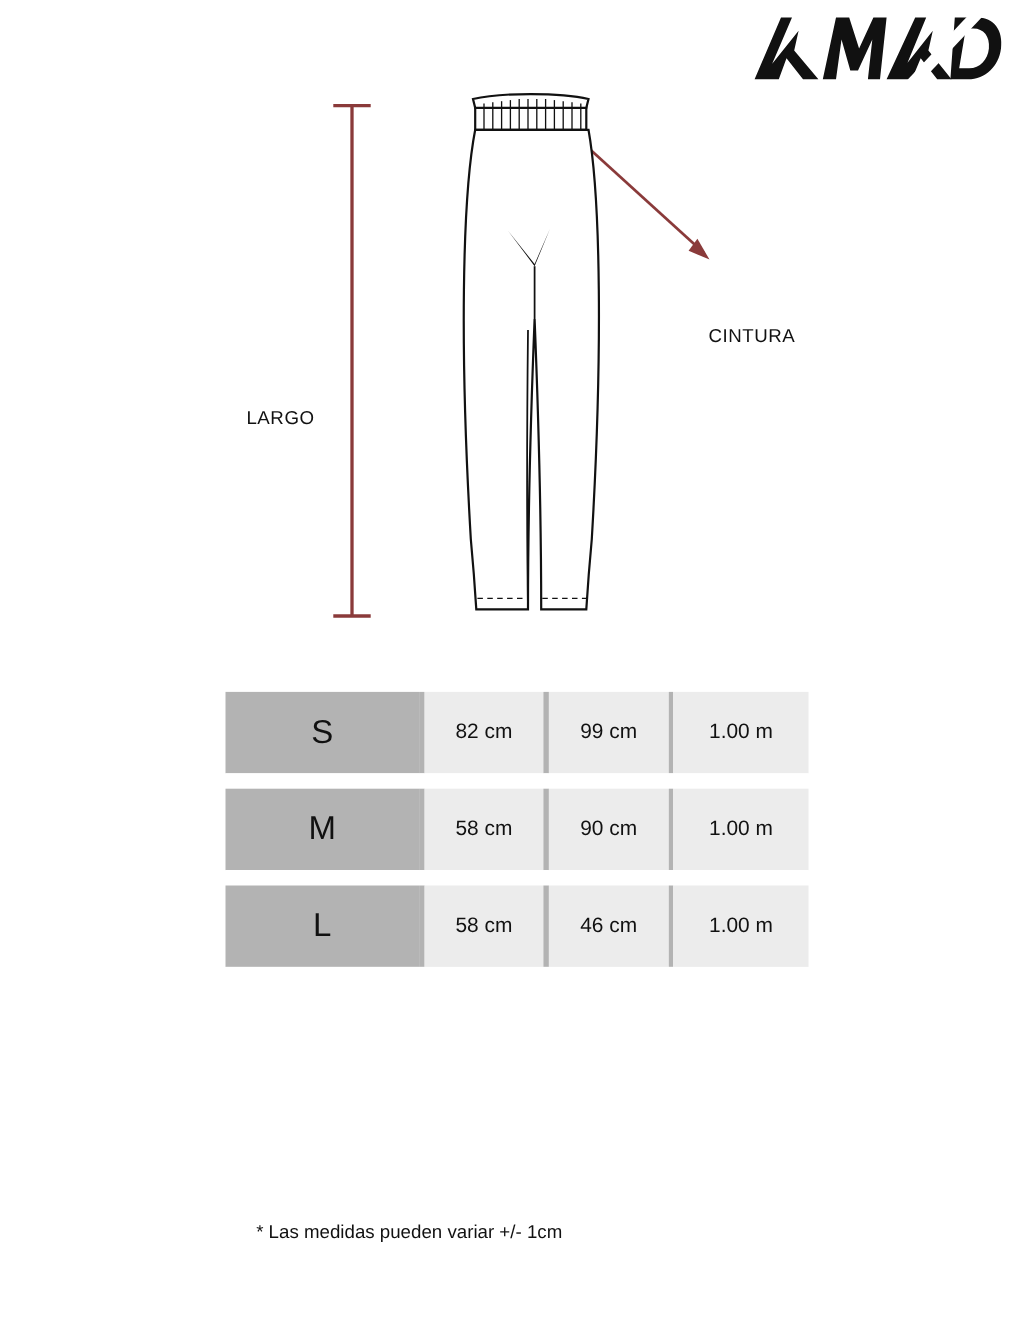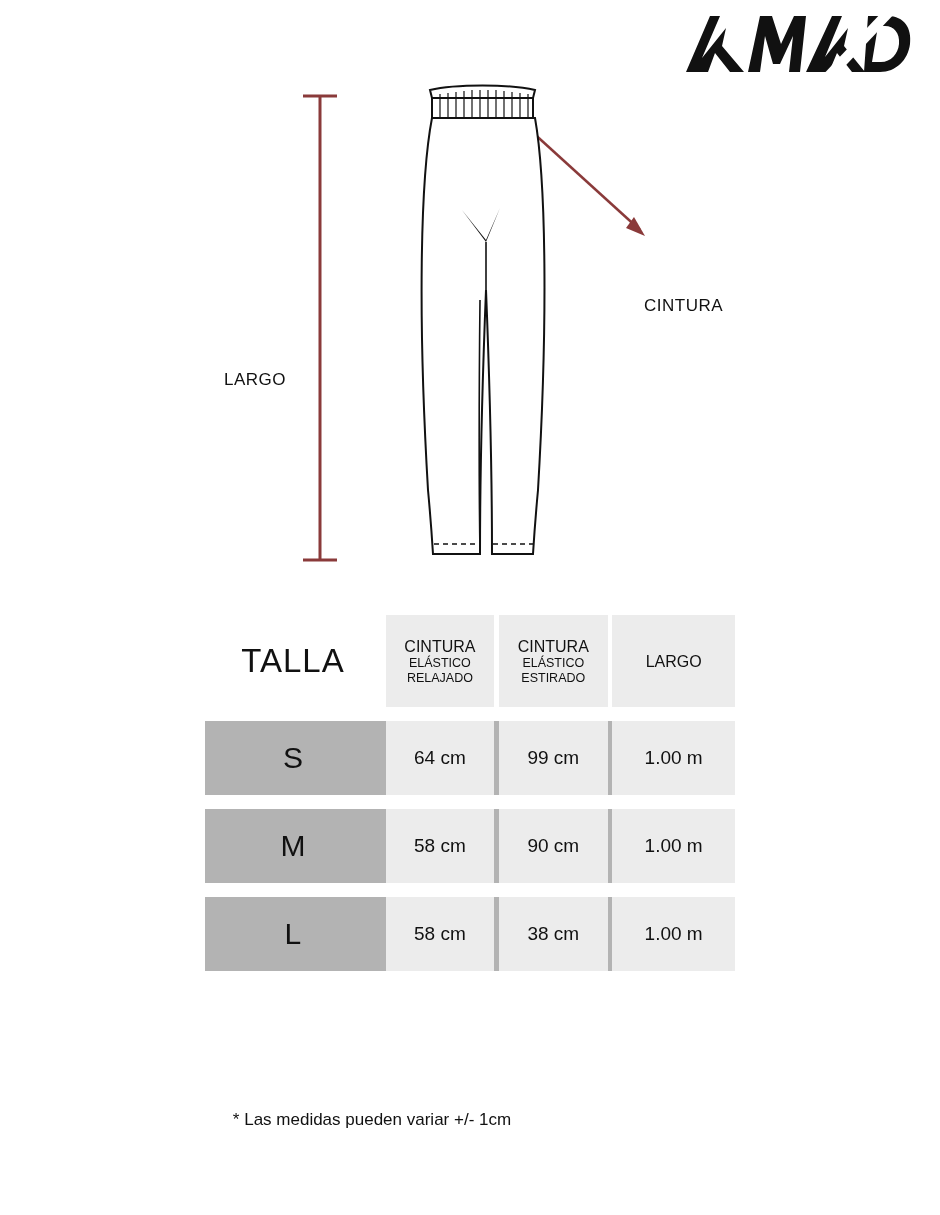--- a/index.html
+++ b/index.html
@@ -219,54 +219,35 @@
     <colgroup>
       <col class="c-talla">
         <col class="c-gap">
         <col class="c-m1">
         <col class="c-gap">
         <col class="c-m2">
         <col class="c-gap">
         <col class="c-m3">
     </colgroup>
     <tbody>
-      <tr>
-        <td class="hdr-talla">TALLA</td>
-        <td class="cell-gap"></td>
-        <td class="hdr-col">
-          <span class="t1">CINTURA</span>
-          <span class="t2">ELÁSTICO</span>
-          <span class="t2">RELAJADO</span>
-        </td>
-        <td class="cell-gap"></td>
-        <td class="hdr-col">
-          <span class="t1">CINTURA</span>
-          <span class="t2">ELÁSTICO</span>
-          <span class="t2">ESTIRADO</span>
-        </td>
-        <td class="cell-gap"></td>
-        <td class="hdr-col largo">
-          <span class="t1">LARGO</span>
-        </td>
-      </tr>
 
       <tr class="row-spacer">
         <td></td>
           <td></td>
           <td></td>
           <td></td>
           <td></td>
           <td></td>
           <td></td>
       </tr>
 
       <tr>
         <td class="cell-talla">S</td>
         <td class="cell-gap band-gap"></td>
-        <td class="cell-meas">64 cm</td>
+        <td class="cell-meas">82 cm</td>
         <td class="cell-gap band-gap"></td>
         <td class="cell-meas">99 cm</td>
         <td class="cell-gap band-gap"></td>
         <td class="cell-meas">1.00 m</td>
       </tr>
 
       <tr class="row-spacer">
         <td></td>
           <td></td>
           <td></td>
@@ -294,21 +275,21 @@
           <td></td>
           <td></td>
           <td></td>
       </tr>
 
       <tr>
         <td class="cell-talla">L</td>
         <td class="cell-gap band-gap"></td>
         <td class="cell-meas">58 cm</td>
         <td class="cell-gap band-gap"></td>
-        <td class="cell-meas">38 cm</td>
+        <td class="cell-meas">46 cm</td>
         <td class="cell-gap band-gap"></td>
         <td class="cell-meas">1.00 m</td>
       </tr>
 
       <tr class="row-spacer">
         <td></td>
           <td></td>
           <td></td>
           <td></td>
           <td></td>

